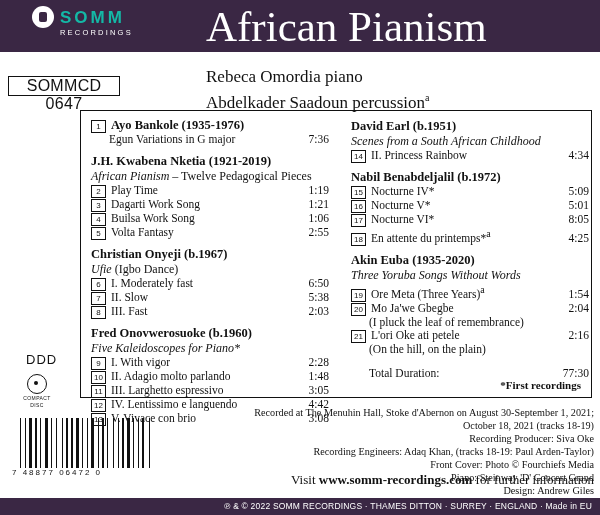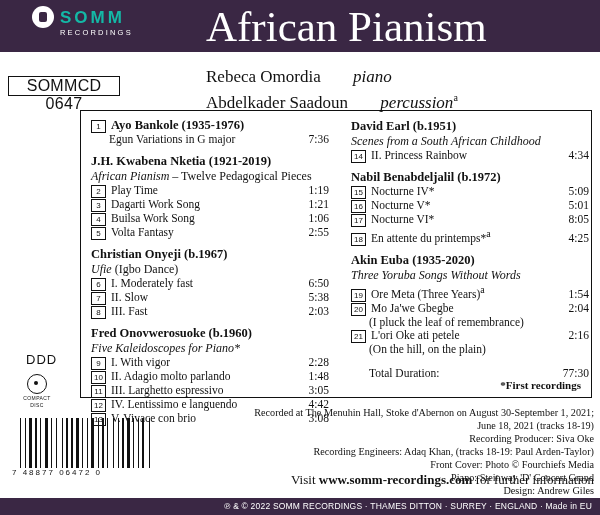--- a/index.html
+++ b/index.html
@@ -45,21 +45,21 @@
   .catno{
     position:absolute;left:8px;top:76px;width:110px;height:18px;
     border:1px solid #111;font-family:"Liberation Sans",sans-serif;
     font-size:16px;text-align:center;line-height:18px;letter-spacing:0.3px;
   }
   
   .performers{
     position:absolute;left:206px;top:66px;width:390px;
   }
   .perf-line{font-size:17px;line-height:21px;}
-  .perf-line .role{font-style:italic;margin-left:28px;}
+  .perf-line .role{}
   .sup{font-size:10px;vertical-align:super;}
   
   .panel{
     position:absolute;left:80px;top:110px;width:512px;height:288px;
     border:1px solid #111;
     padding:6px 8px 0 8px;
     box-sizing:border-box;
   }
   .col{
     position:absolute;top:8px;width:238px;
@@ -346,21 +346,21 @@
       <i style="left: 113px; width: 1px;"></i>
       <i style="left: 118px; width: 1px;"></i>
       <i style="left: 122px; width: 2px;"></i>
       <i style="left: 129px; width: 1px;"></i>
     </div>
   <div class="bc-digits">7 48877 06472 0</div>
 </div>
 
 <div class="credits">
     <div><span class="lbl">Recorded at </span><span>The Menuhin Hall, Stoke d'Abernon on August 30-September 1, 2021;</span></div>
-    <div><span class="lbl"></span><span>June 18, 2021 (tracks 18-19)</span></div>
+    <div><span class="lbl"></span><span>October 18, 2021 (tracks 18-19)</span></div>
     <div><span class="lbl">Recording Producer: </span><span>Siva Oke</span></div>
     <div><span class="lbl">Recording Engineers: </span><span>Adaq Khan, (tracks 18-19: Paul Arden-Taylor)</span></div>
     <div><span class="lbl">Front Cover: </span><span>Photo © Fourchiefs Media</span></div>
     <div><span class="lbl">Piano: </span><span>Steinway 'D' Concert Grand</span></div>
     <div><span class="lbl">Design: </span><span>Andrew Giles</span></div>
     <div><span class="lbl">Booklet Editor: </span><span>Michael Quinn</span></div>
   </div>
 
 <div class="visit">
   <span>Visit </span><b>www.somm-recordings.com</b><span> for further information</span>

